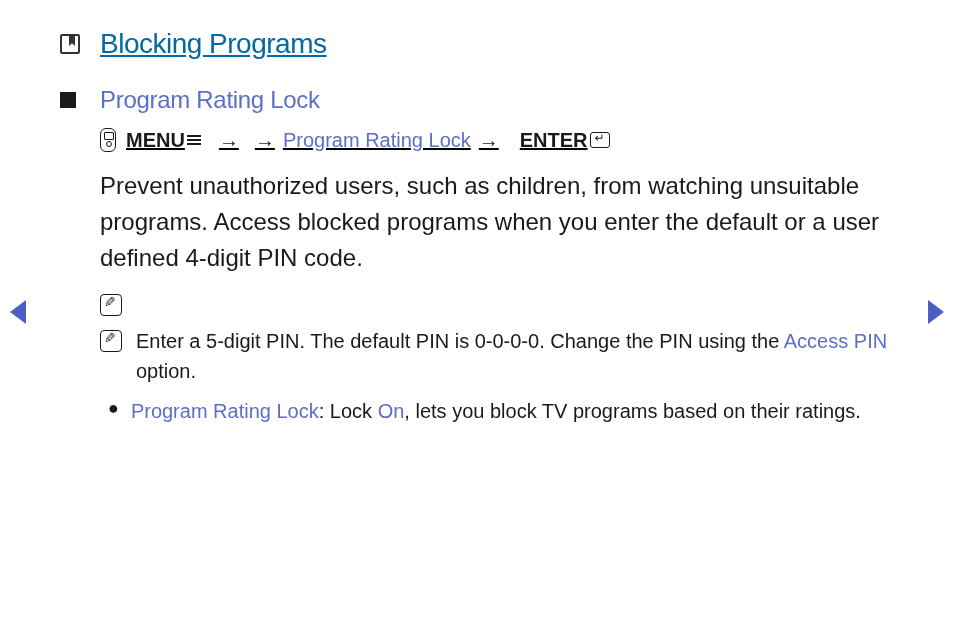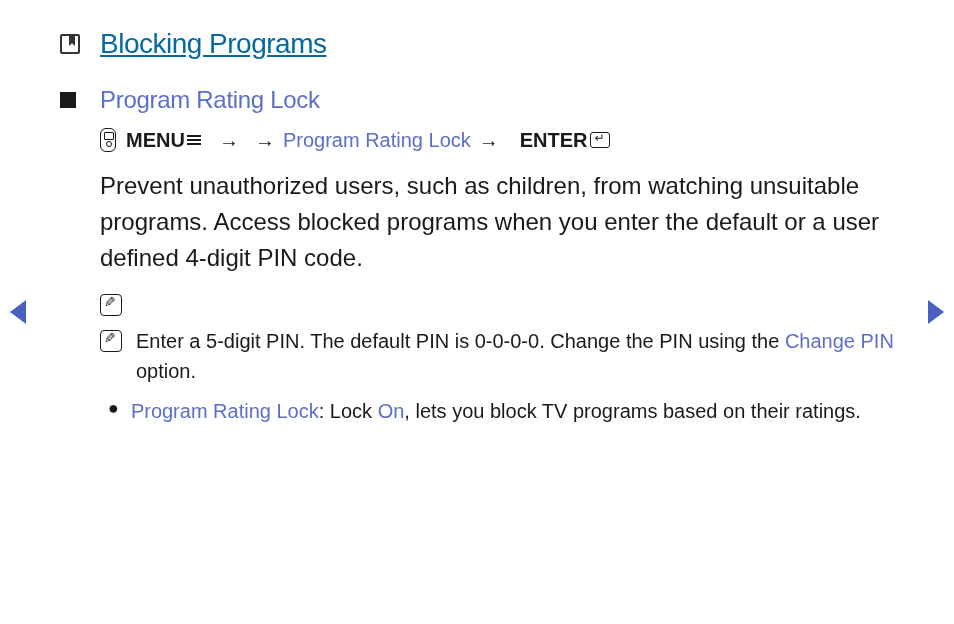--- a/index.html
+++ b/index.html
@@ -67,20 +67,21 @@
     }
     .indented {
       margin-left: 40px;
     }
     .nav-path {
       display: flex;
       align-items: center;
       font-size: 20px;
       margin-bottom: 16px;
       flex-wrap: wrap;
+      text-decoration: underline;
     }
     .remote-icon {
       display: inline-block;
       width: 16px;
       height: 24px;
       border: 1.5px solid #1a1a1a;
       border-radius: 6px;
       margin-right: 10px;
       position: relative;
     }
@@ -265,21 +266,21 @@
 
     <div class="body-text">Prevent unauthorized users, such as children, from watching unsuitable programs. Access blocked programs when you enter the default or a user defined 4-digit PIN code.</div>
 
     <div class="note-row">
       <div class="note-icon"></div>
     </div>
 
     <div class="note-row">
       <div class="note-icon"></div>
       <div class="note-text">
-        <span>Enter a 5-digit PIN. The default PIN is 0-0-0-0. Change the PIN using the </span><span class="link-text">Change PIN</span><span> option.</span>
+        <span>Enter a 5-digit PIN. The default PIN is 0-0-0-0. Change the PIN using the </span><span class="link-text">Access PIN</span><span> option.</span>
       </div>
     </div>
 
     <div class="bullet-row">
       <span class="bullet">●</span>
       <div class="note-text">
         <span class="link-text">Program Rating Lock</span><span>: Lock </span><span class="link-text">On</span><span>, lets you block TV programs based on their ratings.</span>
       </div>
     </div>
 

